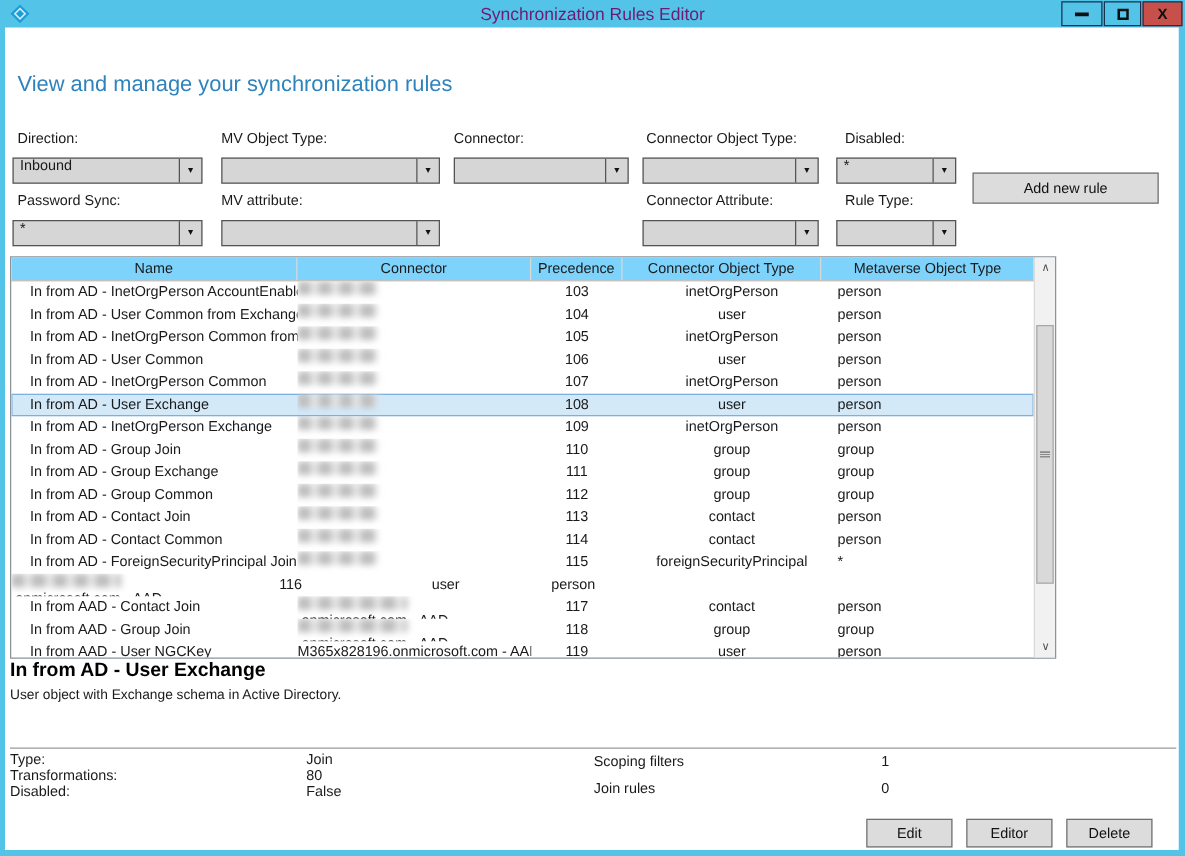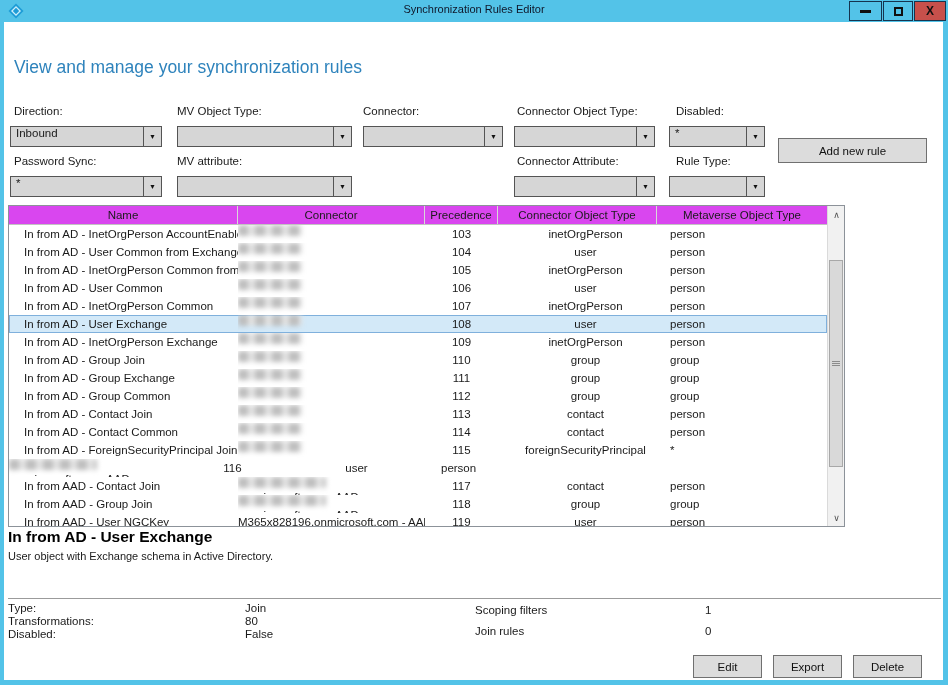--- a/index.html
+++ b/index.html
@@ -1,21 +1,21 @@
 <!DOCTYPE html>
 <html style="--titlebar: #53C3E8; --close-btn: #C7504B; --heading: #2E83BC; --sel-bg: #D3E9F8; --sel-border: #7FB0DC;"><head>
 <meta charset="utf-8">
 <style>
   * { margin:0; padding:0; box-sizing:border-box; }
   html,body { width:948px; height:685px; }
   body { font-family:"Liberation Sans","DejaVu Sans",sans-serif; font-size:11.5px; color:#1a1a1a; }
 
   .window { position:relative; width:948px; height:685px; background:var(--titlebar,#53C3E8); overflow:hidden; }
   .titlebar { position:absolute; left:0; top:0; width:948px; height:22px; }
-  .title-text { position:absolute; left:0; right:0; top:3px; text-align:center; font-size:11px; color:#0f172a; }
+  .title-text { position:absolute; left:0; right:0; top:3px; text-align:center; font-size:14px; color:#701a75; }
   .app-icon { position:absolute; left:8px; top:3px; width:16px; height:16px; }
   .winbtn { position:absolute; top:1px; height:20px; border:1px solid #15344F; display:flex; align-items:center; justify-content:center; cursor:default; }
   .btn-min { left:849px; width:33px; background:var(--titlebar,#53C3E8); }
   .btn-max { left:883px; width:30px; background:var(--titlebar,#53C3E8); }
   .btn-close { left:914px; width:32px; background:var(--close-btn,#C7504B); }
   .glyph-min { width:11px; height:3px; background:#101010; }
   .glyph-max { width:9px; height:9px; border:2px solid #101010; }
   .glyph-close { font-weight:700; font-size:12px; color:#101010; line-height:1; }
 
   .panel { position:absolute; left:4px; top:22px; width:939px; height:658px; background:#fff; }
@@ -25,21 +25,21 @@
   .flabel { position:absolute; font-size:11.5px; color:#1a1a1a; white-space:nowrap; }
   .dd { position:absolute; height:21px; background:#D6D6D6; border:1px solid #545454; display:flex; }
   .dd-val { flex:1; padding-left:5px; font-size:11.5px; color:#1a1a1a; overflow:hidden; white-space:nowrap; }
   .dd-btn { width:18px; height:100%; border-left:1px solid #545454; display:flex; align-items:center; justify-content:center; }
   .dd-arrow { font-size:7px; color:#111; }
 
   .push-btn { position:absolute; background:#DCDCDC; border:1px solid #707070; display:flex; align-items:center; justify-content:center; font-size:11.5px; color:#111; cursor:default; }
   .btn-addrule { left:778px; top:138px; width:149px; height:25px; }
 
   .rules-table { position:absolute; left:8px; top:205px; width:837px; height:322px; border:1px solid #8C9299; background:#fff; overflow:hidden; }
-  .thead { position:absolute; left:0; top:0; right:17px; height:19px; display:flex; border-bottom:1px solid #C2C2C2; background:#d946ef; }
+  .thead { position:absolute; left:0; top:0; right:17px; height:19px; display:flex; border-bottom:1px solid #C2C2C2; background:#7dd3fc; }
   .th { font-size:11.5px; color:#1a1a1a; text-align:center; line-height:18px; border-right:1px solid #D8D8D8; overflow:hidden; white-space:nowrap; }
   .th:last-child { border-right:none; }
   .col-name { width:229px; } .col-conn { width:187px; } .col-prec { width:73px; }
   .col-cot { width:159px; } .col-mot { flex:1; }
   .tbody { position:absolute; left:0; top:19px; right:17px; bottom:0; overflow:hidden; }
   .trow { display:flex; height:18px; line-height:18px; white-space:nowrap; }
   .trow span { display:block; overflow:hidden; }
   .trow.selected { background:var(--sel-bg,#D3E9F8); outline:1px solid var(--sel-border,#7FB0DC); outline-offset:-1px; }
   .c-name { width:229px; padding-left:15px; }
   .c-conn { width:187px; display:flex; align-items:center; }
@@ -347,16 +347,16 @@
   <span class="kv-value" style="left:245px;top:615px">80</span>
   <span class="kv-label" style="left:8px;top:628px">Disabled:</span>
   <span class="kv-value" style="left:245px;top:628px">False</span>
 
   <span class="kv-label" style="left:475px;top:604px">Scoping filters</span>
   <span class="kv-value" style="left:705px;top:604px">1</span>
   <span class="kv-label" style="left:475px;top:625px">Join rules</span>
   <span class="kv-value" style="left:705px;top:625px">0</span>
 
   <div class="push-btn btn-edit">Edit</div>
-  <div class="push-btn btn-export">Export</div>
+  <div class="push-btn btn-export">Editor</div>
   <div class="push-btn btn-delete">Delete</div>
 
 </div>
 
 </body></html>

